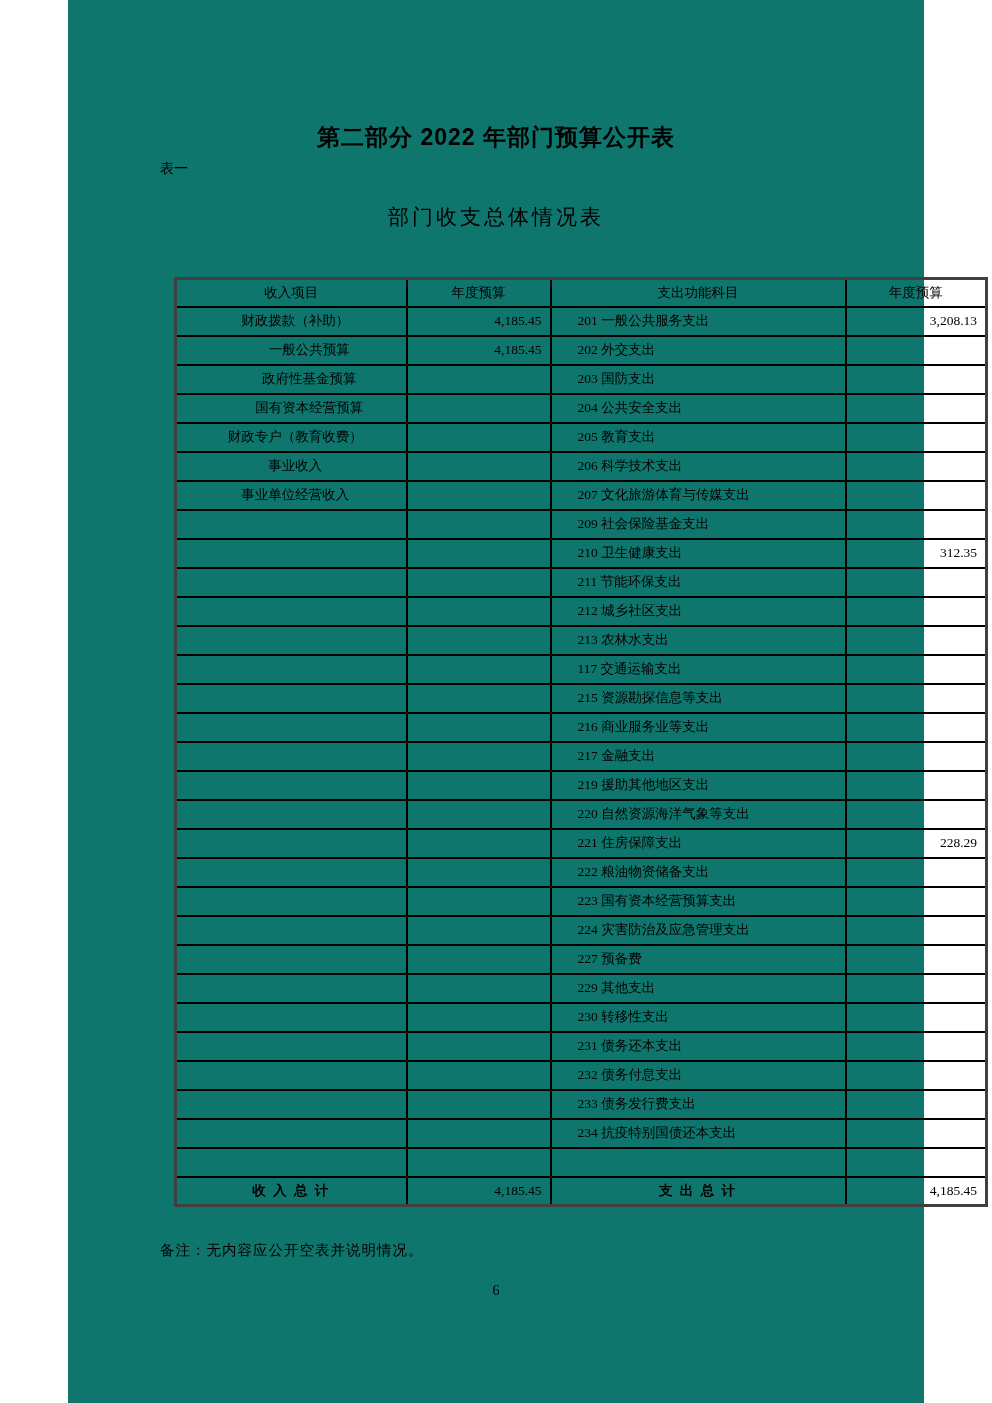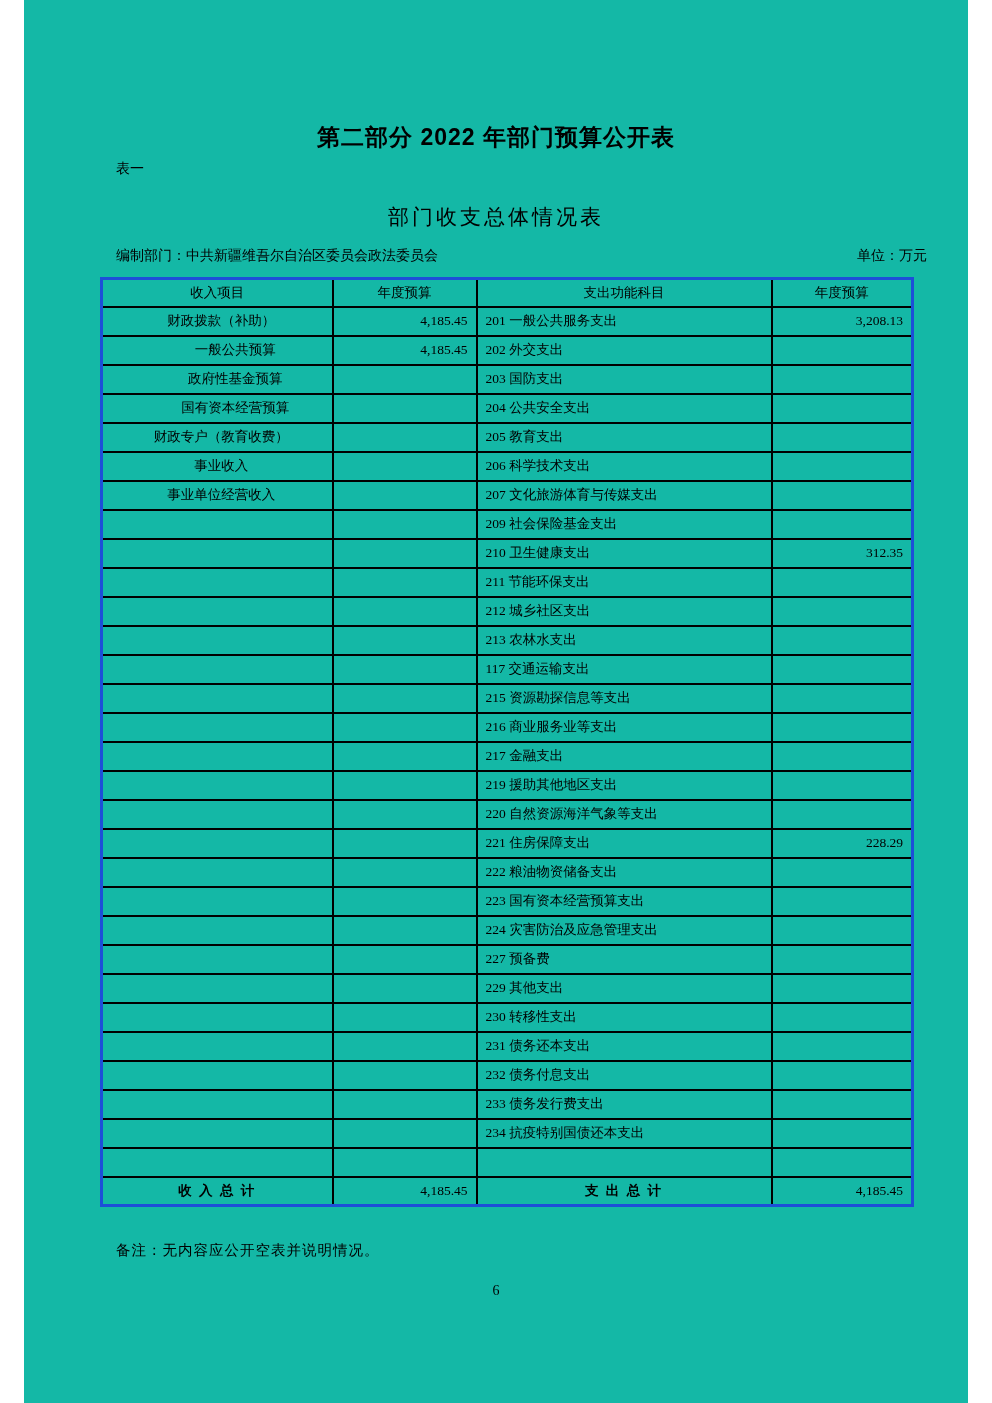--- a/index.html
+++ b/index.html
@@ -1,22 +1,22 @@
 <!DOCTYPE html>
 <html><head>
 <meta charset="utf-8">
 <style>
   * { margin: 0; padding: 0; box-sizing: border-box; }
   html, body { background: #ffffff; }
   .page {
     position: relative;
-    width: 944px;
+    width: 856px;
     height: 1403px;
     margin: 0 auto;
-    background: #14b8a6;
+    background: #0f766e;
     font-family: "Liberation Serif", "DejaVu Serif", serif;
     color: #000000;
   }
   .doc-title {
     position: absolute;
     top: 122px; left: 0; right: 0;
     text-align: center;
     font-family: "Liberation Sans", "DejaVu Sans", sans-serif;
     font-weight: bold;
     font-size: 23px;
@@ -37,39 +37,39 @@
   .meta-row {
     position: absolute;
     top: 247px; left: 92px;
     width: 811px;
     display: flex;
     justify-content: space-between;
     font-size: 14px;
   }
   table.budget {
     position: absolute;
-    top: 277px; left: 76px;
+    top: 277px; left: 106px;
     width: 811px;
     border-collapse: collapse;
     table-layout: fixed;
-    border: 3px solid #1d4ed8;
+    border: 3px solid #404040;
     font-size: 13.5px;
   }
   table.budget th, table.budget td {
     border: 2px solid #000;
     height: 29px;
     vertical-align: middle;
     overflow: hidden;
     white-space: nowrap;
     font-weight: normal;
   }
   table.budget tr.hdr th { height: 28px; text-align: center; }
   td.c-item  { text-align: center;  padding-left: 8px;  }
   td.c-item.indent { padding-left: 36px; }
-  td.c-exp   { text-align: left;  padding-left: 8px; margin-top: 40px; }
+  td.c-exp   { text-align: left;  padding-left: 26px; margin-top: 40px; }
   td.c-num   { text-align: right; padding-right: 8px; }
   tr.total-row td.c-ctr { text-align: center; letter-spacing: 2px; font-weight: bold; }
   .note-line {
     position: absolute;
     top: 1241px; left: 92px;
     font-size: 14.5px;
     letter-spacing: 1px;
   }
   .page-number {
     position: absolute;
@@ -82,24 +82,20 @@
 <body>
 
 <div class="page">
 
   <div class="doc-title">第二部分 2022 年部门预算公开表</div>
 
   <div class="table-label">表一</div>
 
   <div class="sub-title">部门收支总体情况表</div>
 
-  <div class="meta-row">
-    <span>编制部门：中共新疆维吾尔自治区委员会政法委员会</span>
-    <span>单位：万元</span>
-  </div>
 
   <table class="budget">
     <colgroup>
       <col style="width:231px">
       <col style="width:144px">
       <col style="width:295px">
       <col style="width:141px">
     </colgroup>
     <thead>
       <tr class="hdr">

